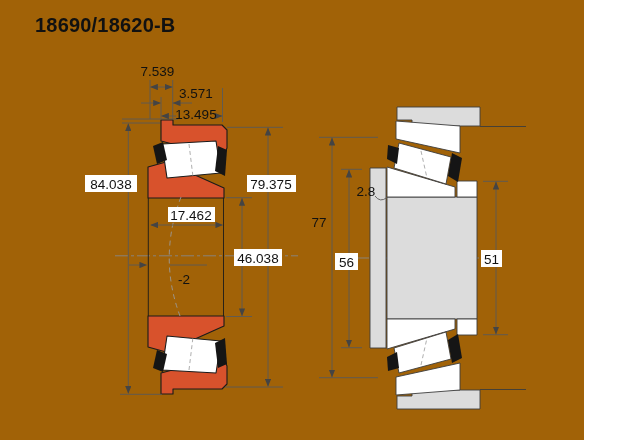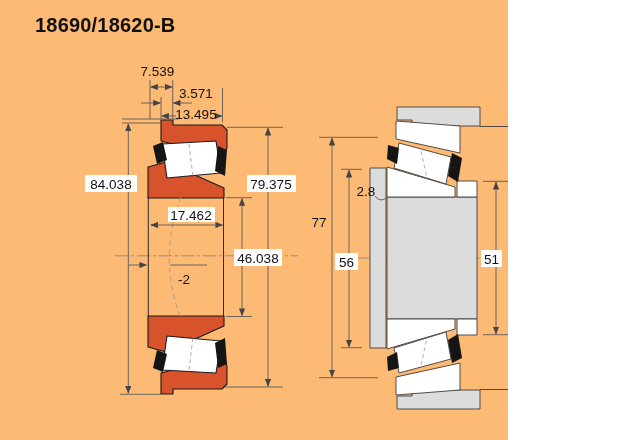--- a/index.html
+++ b/index.html
@@ -1,16 +1,16 @@
 <!DOCTYPE html>
 <html><head>
 <meta charset="utf-8">
 <style>
   html,body{margin:0;padding:0;background:#ffffff;}
-  .canvas{position:relative;width:508px;height:440px;background:#fdba74;overflow:hidden;
+  .canvas{position:relative;width:584px;height:440px;background:#a16207;overflow:hidden;
           font-family:"Liberation Sans",sans-serif;}
   .title{position:absolute;left:35px;top:14px;font-size:20px;font-weight:bold;color:#111;
          letter-spacing:.2px;}
   svg{position:absolute;left:0;top:0;}
   .dimtxt{font-family:"Liberation Sans",sans-serif;font-size:13.5px;fill:#111;}
 </style>
 </head>
 <body>
 
 <div class="canvas">

